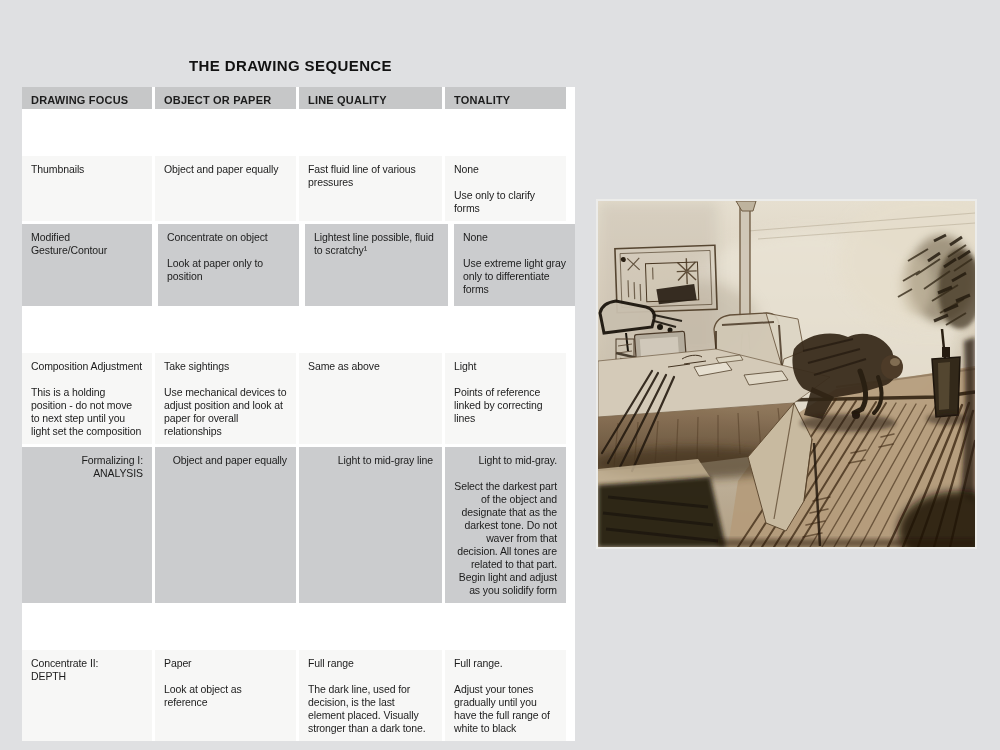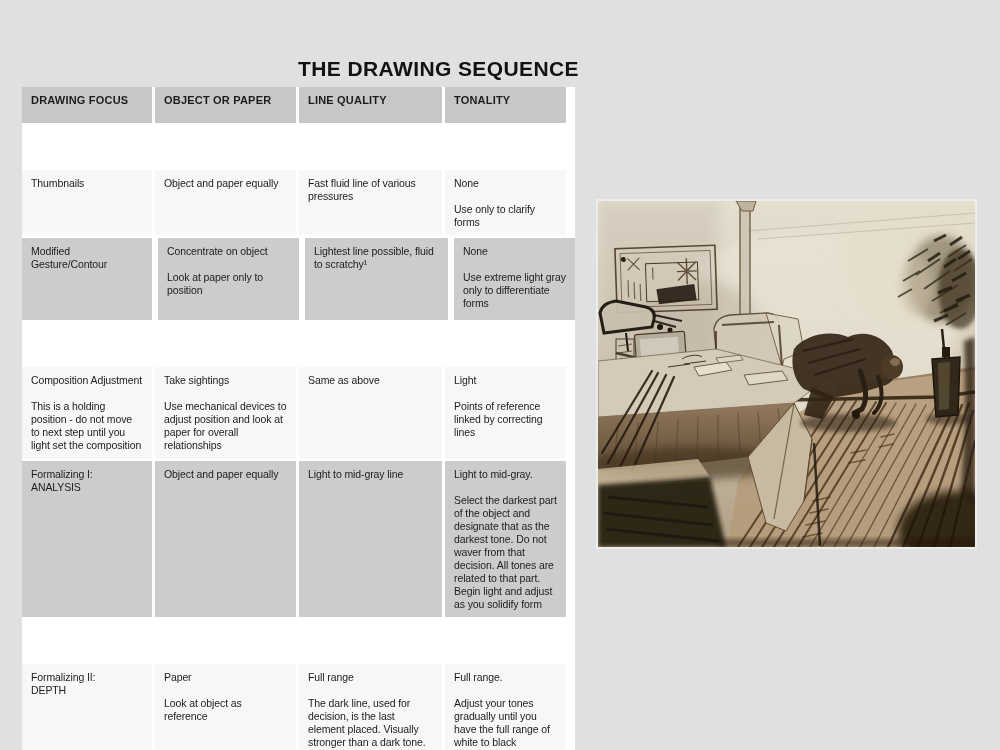--- a/index.html
+++ b/index.html
@@ -7,32 +7,32 @@
     --light:#f7f7f6; --txt:#1c1c1c;
   }
   *{box-sizing:border-box;}
   html,body{margin:0;padding:0;}
   body{
     width:1000px;height:750px;overflow:hidden;background:var(--page-bg);
     font-family:"Liberation Sans",sans-serif;color:var(--txt);position:relative;
   }
   .slide{position:absolute;inset:0;}
   .title{
-    position:absolute;left:26px;top:57px;width:553px;text-align:right;
-    font-size:21px;font-weight:bold;letter-spacing:.4px;color:#121212;
+    position:absolute;left:14px;top:57px;width:553px;text-align:center;
+    font-size:15px;font-weight:bold;letter-spacing:.4px;color:#121212;
   }
   .t-table{
     position:absolute;left:22px;top:87px;width:553px;
     background:var(--gap);display:flex;flex-direction:column;gap:3px;
   }
   .t-row{display:grid;grid-template-columns:130px 141px 143px 121px;gap:3px;}
   .t-cell{padding:7px 9px 6px 9px;font-size:10.5px;line-height:13px;letter-spacing:-.1px;}
   .t-row.header .t-cell{
     background:var(--hdr);font-weight:bold;font-size:11px;letter-spacing:.2px;
-    padding-top:7px;padding-bottom:16px;
+    padding-top:7px;padding-bottom:2px;
   }
   .t-row.shaded .t-cell{background:var(--shaded);}
   .t-row.lightrow .t-cell{background:var(--light);margin-top:44px;}
   .par{margin:0 0 13px 0;white-space:pre-line;}
   .par:last-child{margin-bottom:0;}
   .artwork{
     position:absolute;left:596px;top:199px;width:381px;height:350px;
     background:#d8d0bf;border:2px solid #ececea;
   }
   .artwork svg{display:block;width:100%;height:100%;}
@@ -94,39 +94,39 @@
         </div>
         <div class="t-cell">
           <p class="par">Same as above</p>
         </div>
         <div class="t-cell">
           <p class="par">Light</p>
           <p class="par"></p>
           <p class="par">Points of reference linked by correcting lines</p>
         </div>
       </div>
-      <div class="t-row shaded" style="min-height: 150px;">
+      <div class="t-row shaded" style="min-height: 150px; text-align: right;">
         <div class="t-cell">
           <p class="par">Formalizing I:
 ANALYSIS</p>
         </div>
         <div class="t-cell">
           <p class="par">Object and paper equally</p>
         </div>
         <div class="t-cell">
           <p class="par">Light to mid-gray line</p>
         </div>
         <div class="t-cell">
           <p class="par">Light to mid-gray.</p>
           <p class="par">Select the darkest part of the object and designate that as the darkest tone. Do not waver from that decision. All tones are related to that part. Begin light and adjust as you solidify form</p>
         </div>
       </div>
       <div class="t-row lightrow" style="min-height: 100px;">
         <div class="t-cell">
-          <p class="par">Formalizing II:
+          <p class="par">Concentrate II:
 DEPTH</p>
         </div>
         <div class="t-cell">
           <p class="par">Paper</p>
           <p class="par">Look at object as reference</p>
         </div>
         <div class="t-cell">
           <p class="par">Full range</p>
           <p class="par">The dark line, used for decision, is the last element placed. Visually stronger than a dark tone.</p>
         </div>

